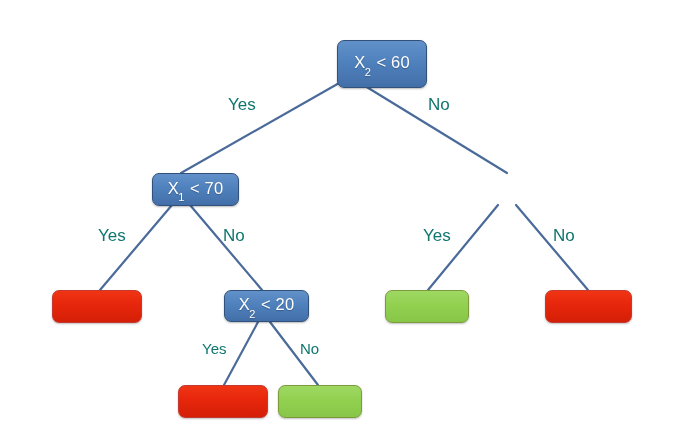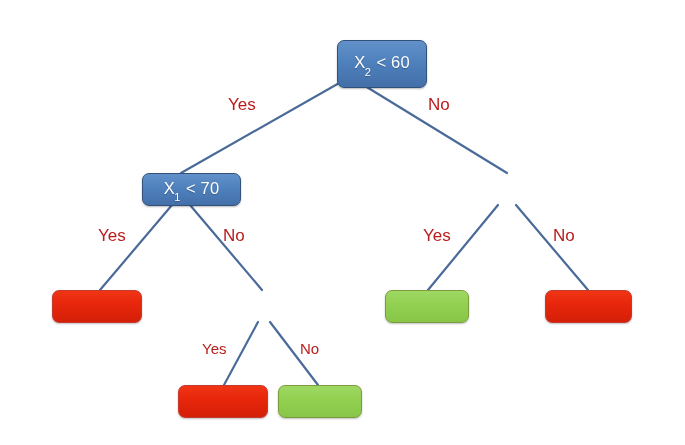--- a/index.html
+++ b/index.html
@@ -56,21 +56,21 @@
     border: 1.5px solid #c43a30;
     box-shadow: 0 1px 2px rgba(0,0,0,0.25);
   }
   .leaf-green {
     background: linear-gradient(to bottom, #9ed863 0%, #92d050 45%, #87c648 100%);
     border: 1.5px solid #7d9b3d;
     box-shadow: 0 1px 2px rgba(0,0,0,0.25);
   }
   .edge-label {
     position: absolute;
-    color: #b91c1c;
+    color: #0f766e;
     font-size: 17px;
     white-space: nowrap;
     z-index: 4;
   }
   .edge-label.small {
     font-size: 15px;
   }
 </style>
 </head>
 <body>
@@ -87,25 +87,28 @@
       <line x1="516" y1="205" x2="588" y2="290"></line>
       <line x1="258" y1="322" x2="224" y2="385"></line>
       <line x1="270" y1="322" x2="318" y2="385"></line>
     </g>
   </svg>
 
   <div class="node decision" style="left:305px; top:40px; width:90px; height:48px;margin-left:32px;">
     <span class="lbl">X<span class="sub">2</span> &lt; 60</span>
   </div>
 
-  <div class="node decision" style="left:142px; top:173px; width:99px; height:33px;">
+  <div class="node decision" style="left:152px; top:173px; width:87px; height:33px;">
     <span class="lbl">X<span class="sub">1</span> &lt; 70</span>
   </div>
 
 
+  <div class="node decision" style="left:224px; top:290px; width:85px; height:32px;">
+    <span class="lbl">X<span class="sub">2</span> &lt; 20</span>
+  </div>
 
   <div class="node leaf-red" style="left:52px; top:290px; width:90px; height:33px;"></div>
 
   <div class="node leaf-green" style="left:385px; top:290px; width:84px; height:33px;"></div>
 
   <div class="node leaf-red" style="left:545px; top:290px; width:87px; height:33px;"></div>
 
   <div class="node leaf-red" style="left:178px; top:385px; width:90px; height:33px;"></div>
 
   <div class="node leaf-green" style="left:278px; top:385px; width:84px; height:33px;"></div>

